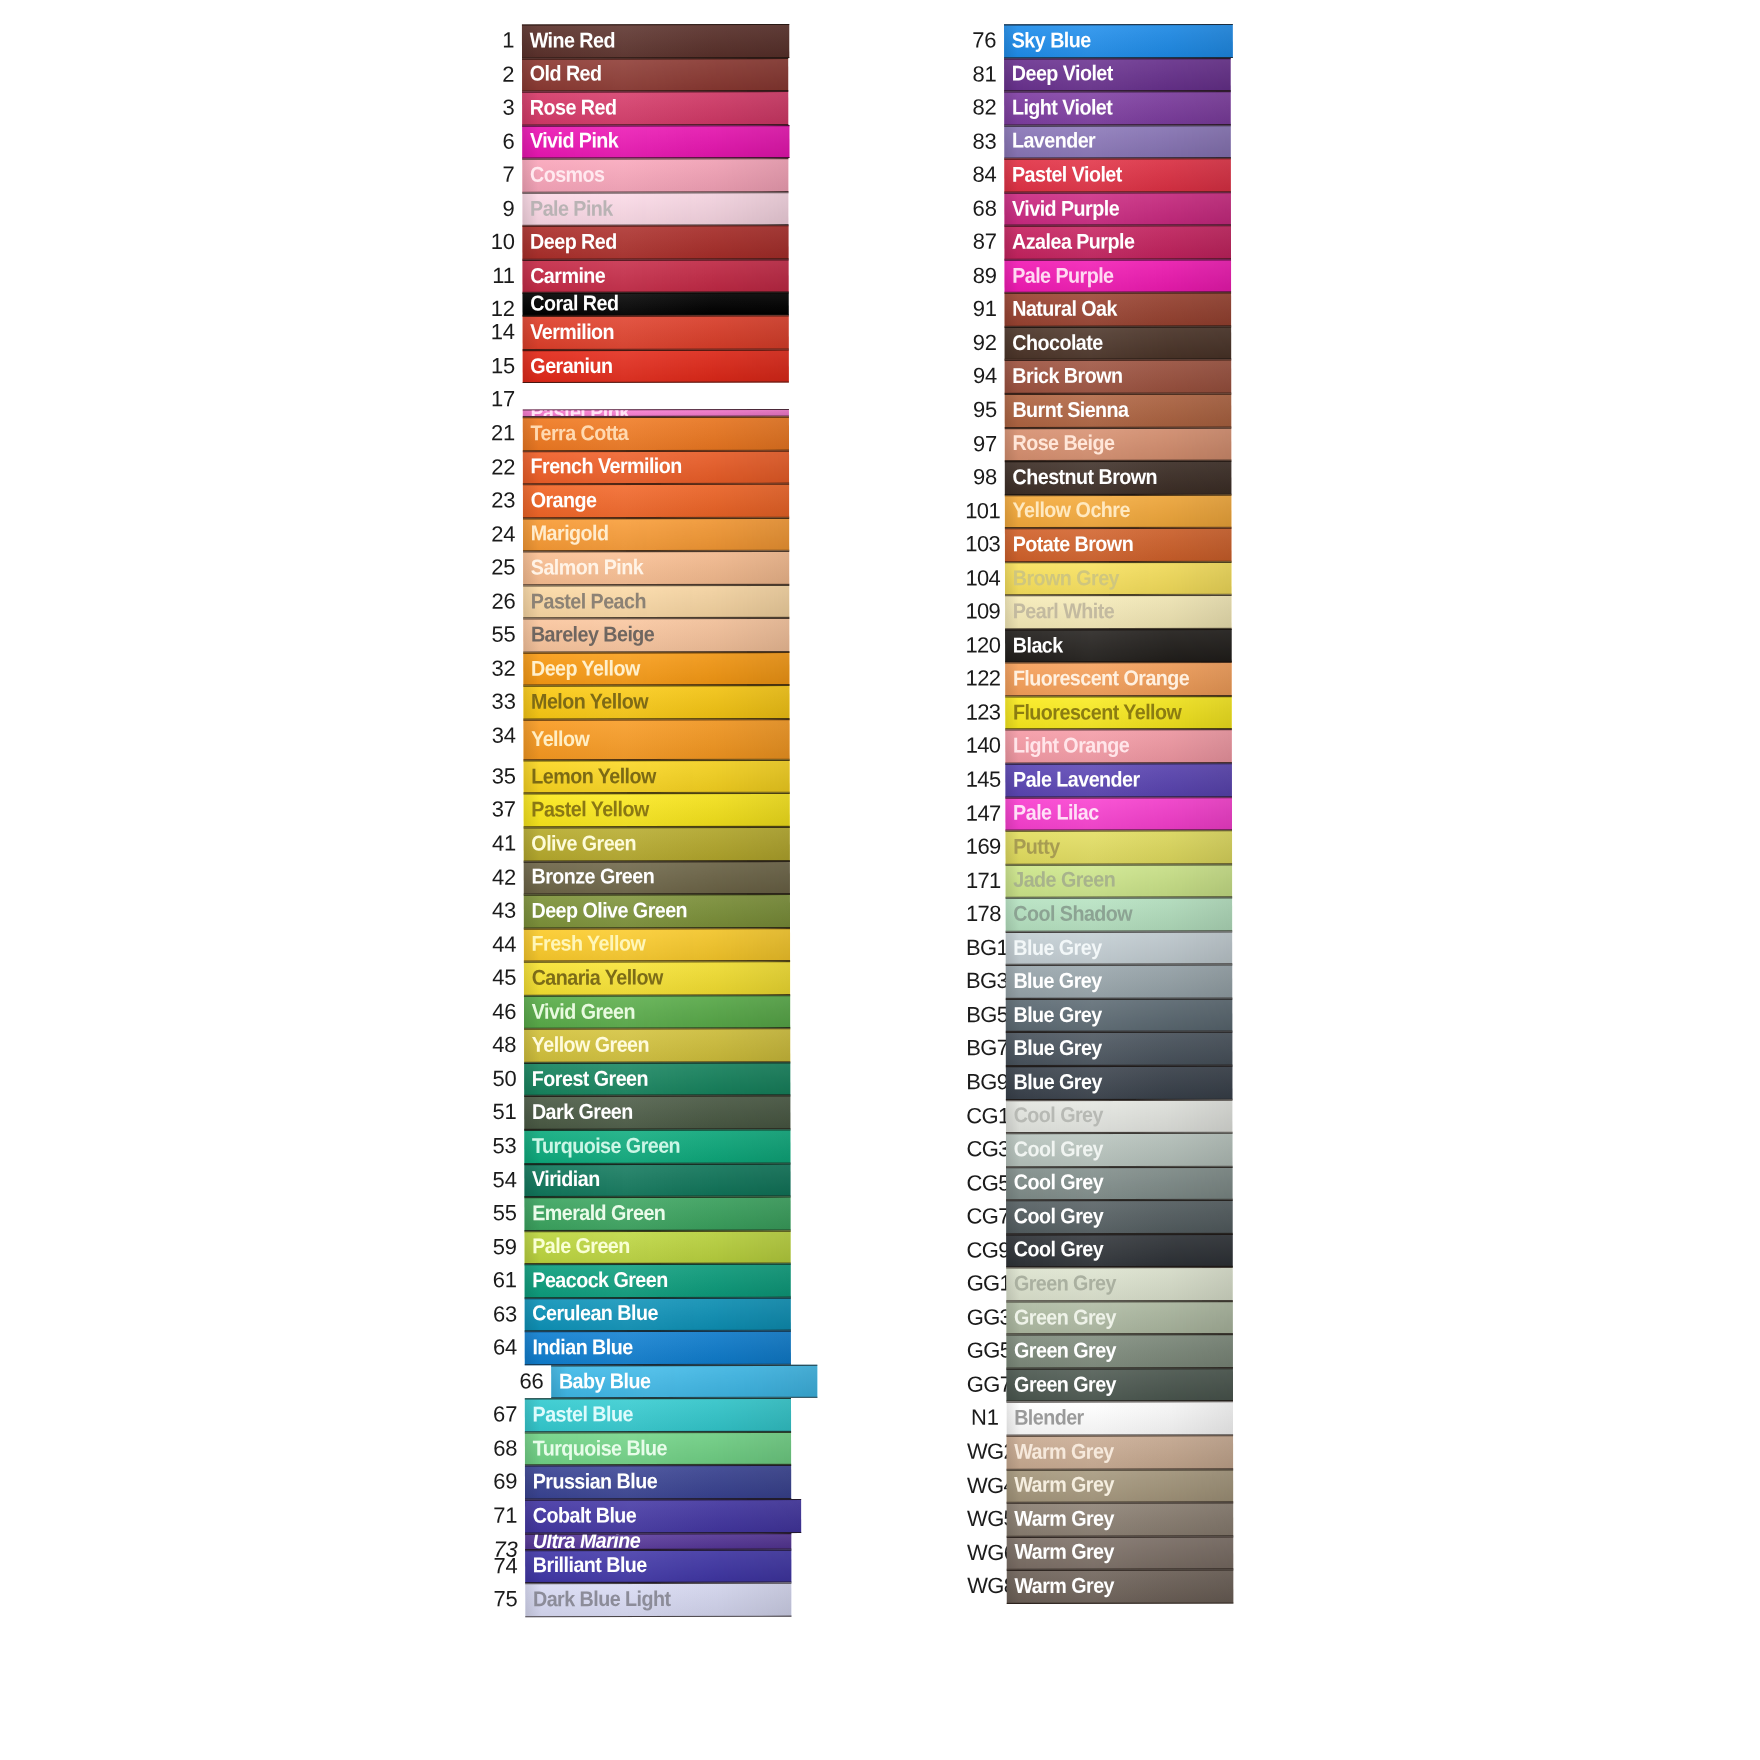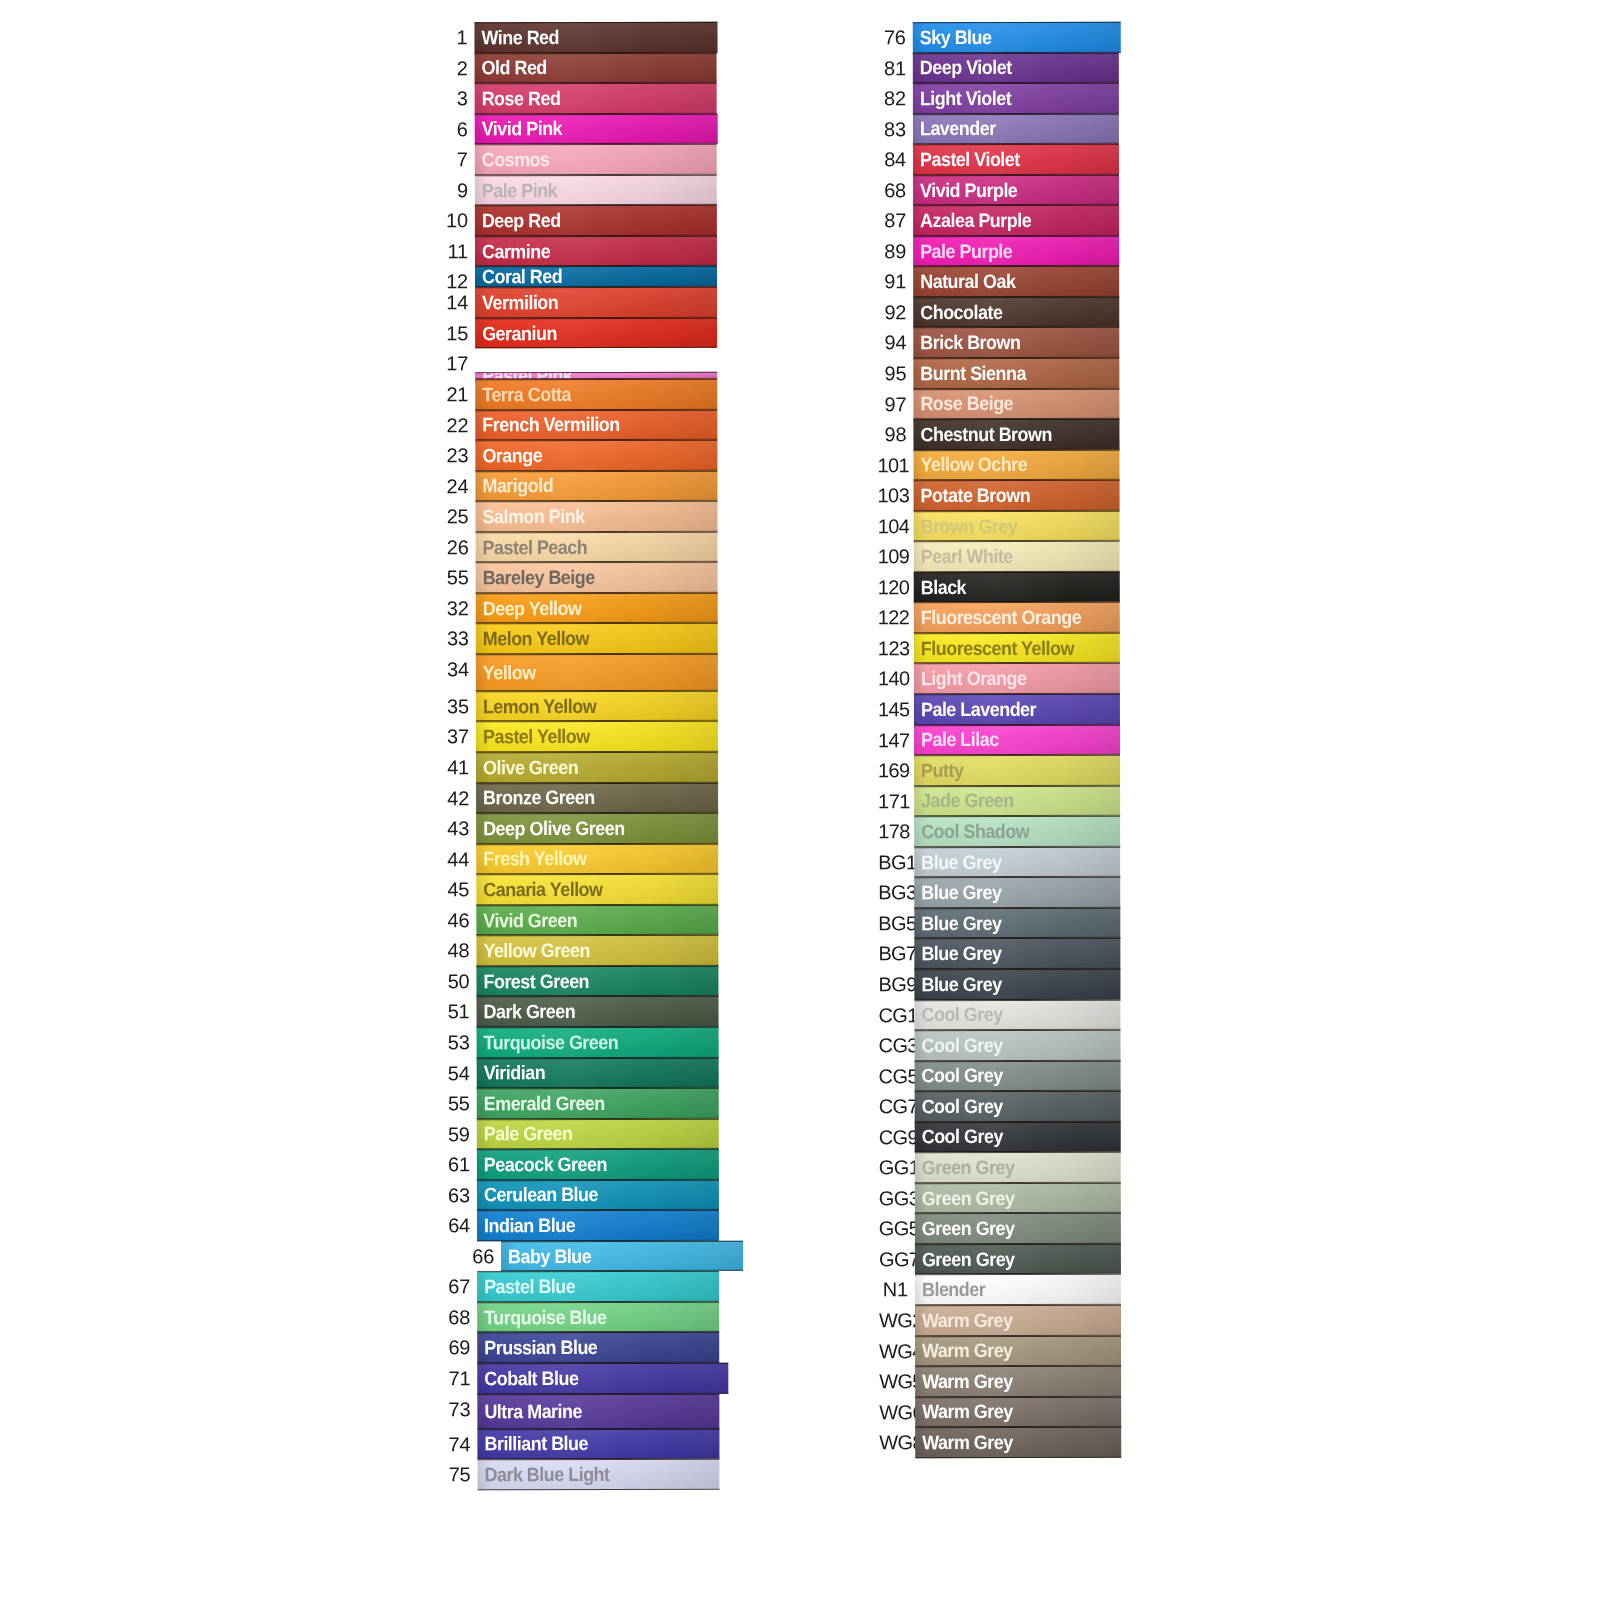--- a/index.html
+++ b/index.html
@@ -143,21 +143,21 @@
         </div>
       </div>
       <div class="swatch-row" style="height: 30.55px;">
         <div class="code">11</div>
         <div class="band" style="width: 242px; background: rgb(198, 42, 71);">
           <span class="swatch-label" style="color: rgb(255, 255, 255);">Carmine</span>
         </div>
       </div>
       <div class="swatch-row" style="height: 21px;">
         <div class="code">12</div>
-        <div class="band" style="width: 242px; background: #0369a1;">
+        <div class="band" style="width: 242px; background: #000000;">
           <span class="swatch-label" style="color: rgb(255, 255, 255);">Coral Red</span>
         </div>
       </div>
       <div class="swatch-row" style="height: 30.55px;">
         <div class="code">14</div>
         <div class="band" style="width: 242px; background: rgb(224, 64, 43);">
           <span class="swatch-label" style="color: rgb(255, 255, 255);">Vermilion</span>
         </div>
       </div>
       <div class="swatch-row" style="height: 30.55px;">
@@ -363,21 +363,21 @@
         <div class="band" style="width: 242px; background: rgb(58, 68, 148);">
           <span class="swatch-label" style="color: rgb(255, 255, 255);">Prussian Blue</span>
         </div>
       </div>
       <div class="swatch-row" style="height: 30.55px;">
         <div class="code">71</div>
         <div class="band" style="width: 251px; background: rgb(68, 55, 164);">
           <span class="swatch-label" style="color: rgb(255, 255, 255);">Cobalt Blue</span>
         </div>
       </div>
-      <div class="swatch-row" style="height: 35px;">
+      <div class="swatch-row" style="height: 15px; font-style: italic;">
         <div class="code">73</div>
         <div class="band" style="width: 242px; background: rgb(87, 55, 154);">
           <span class="swatch-label" style="color: rgb(255, 255, 255);">Ultra Marine</span>
         </div>
       </div>
       <div class="swatch-row" style="height: 30.55px;">
         <div class="code">74</div>
         <div class="band" style="width: 242px; background: rgb(65, 55, 168);">
           <span class="swatch-label" style="color: rgb(255, 255, 255);">Brilliant Blue</span>
         </div>

